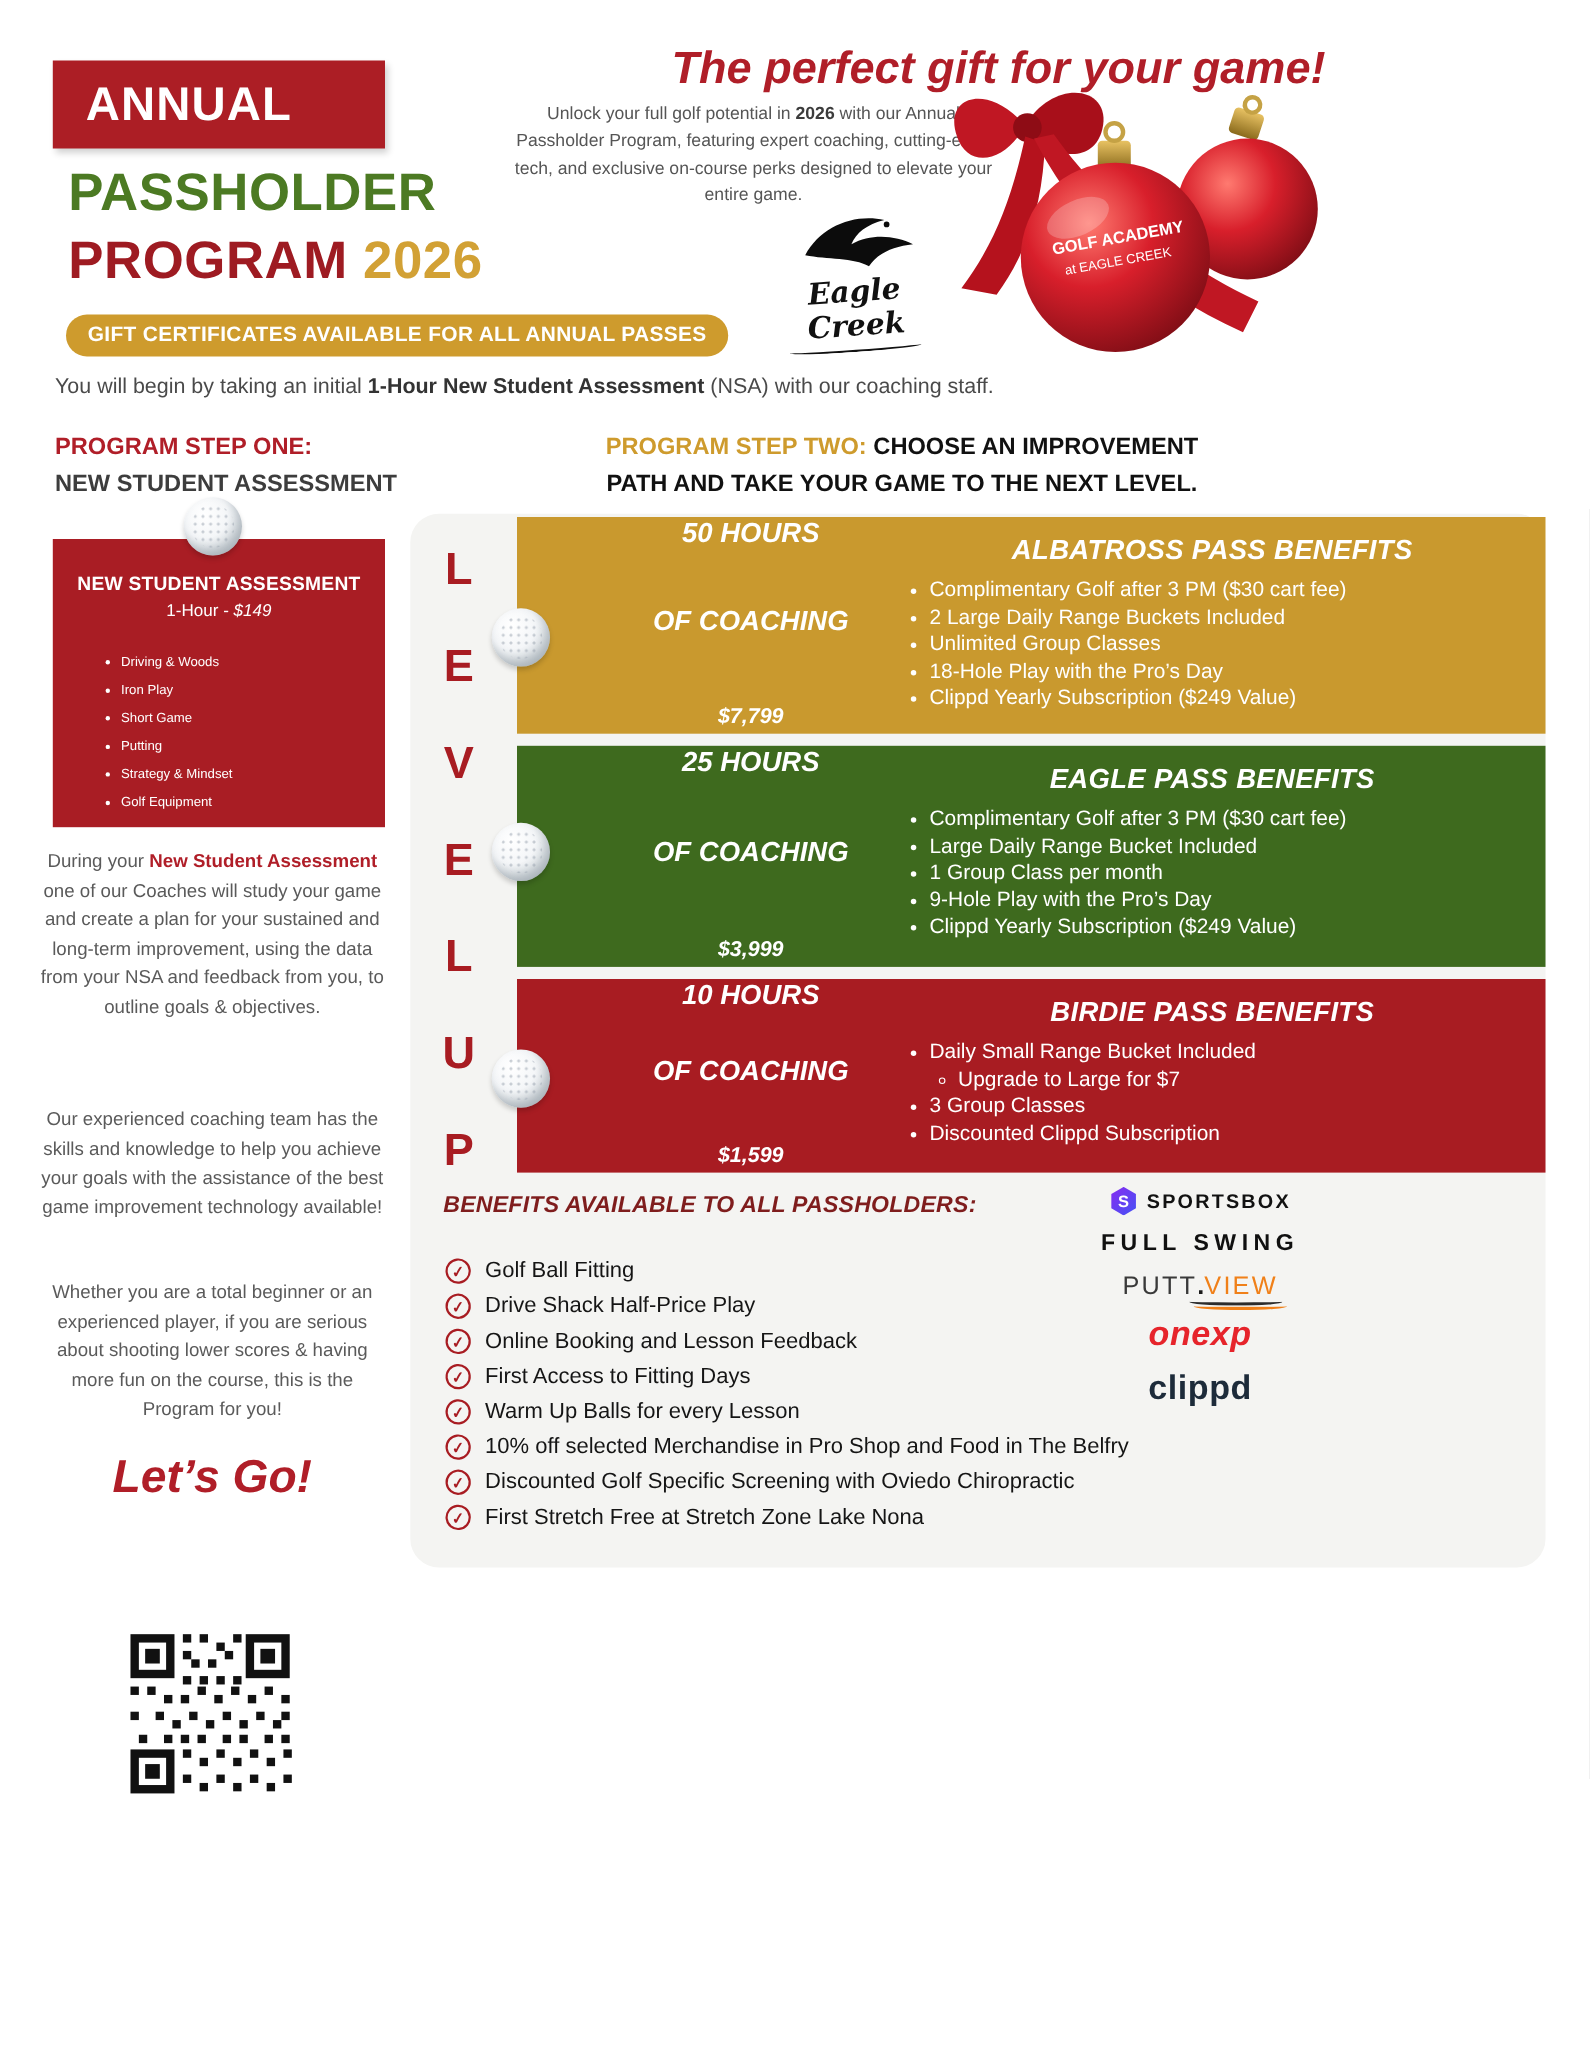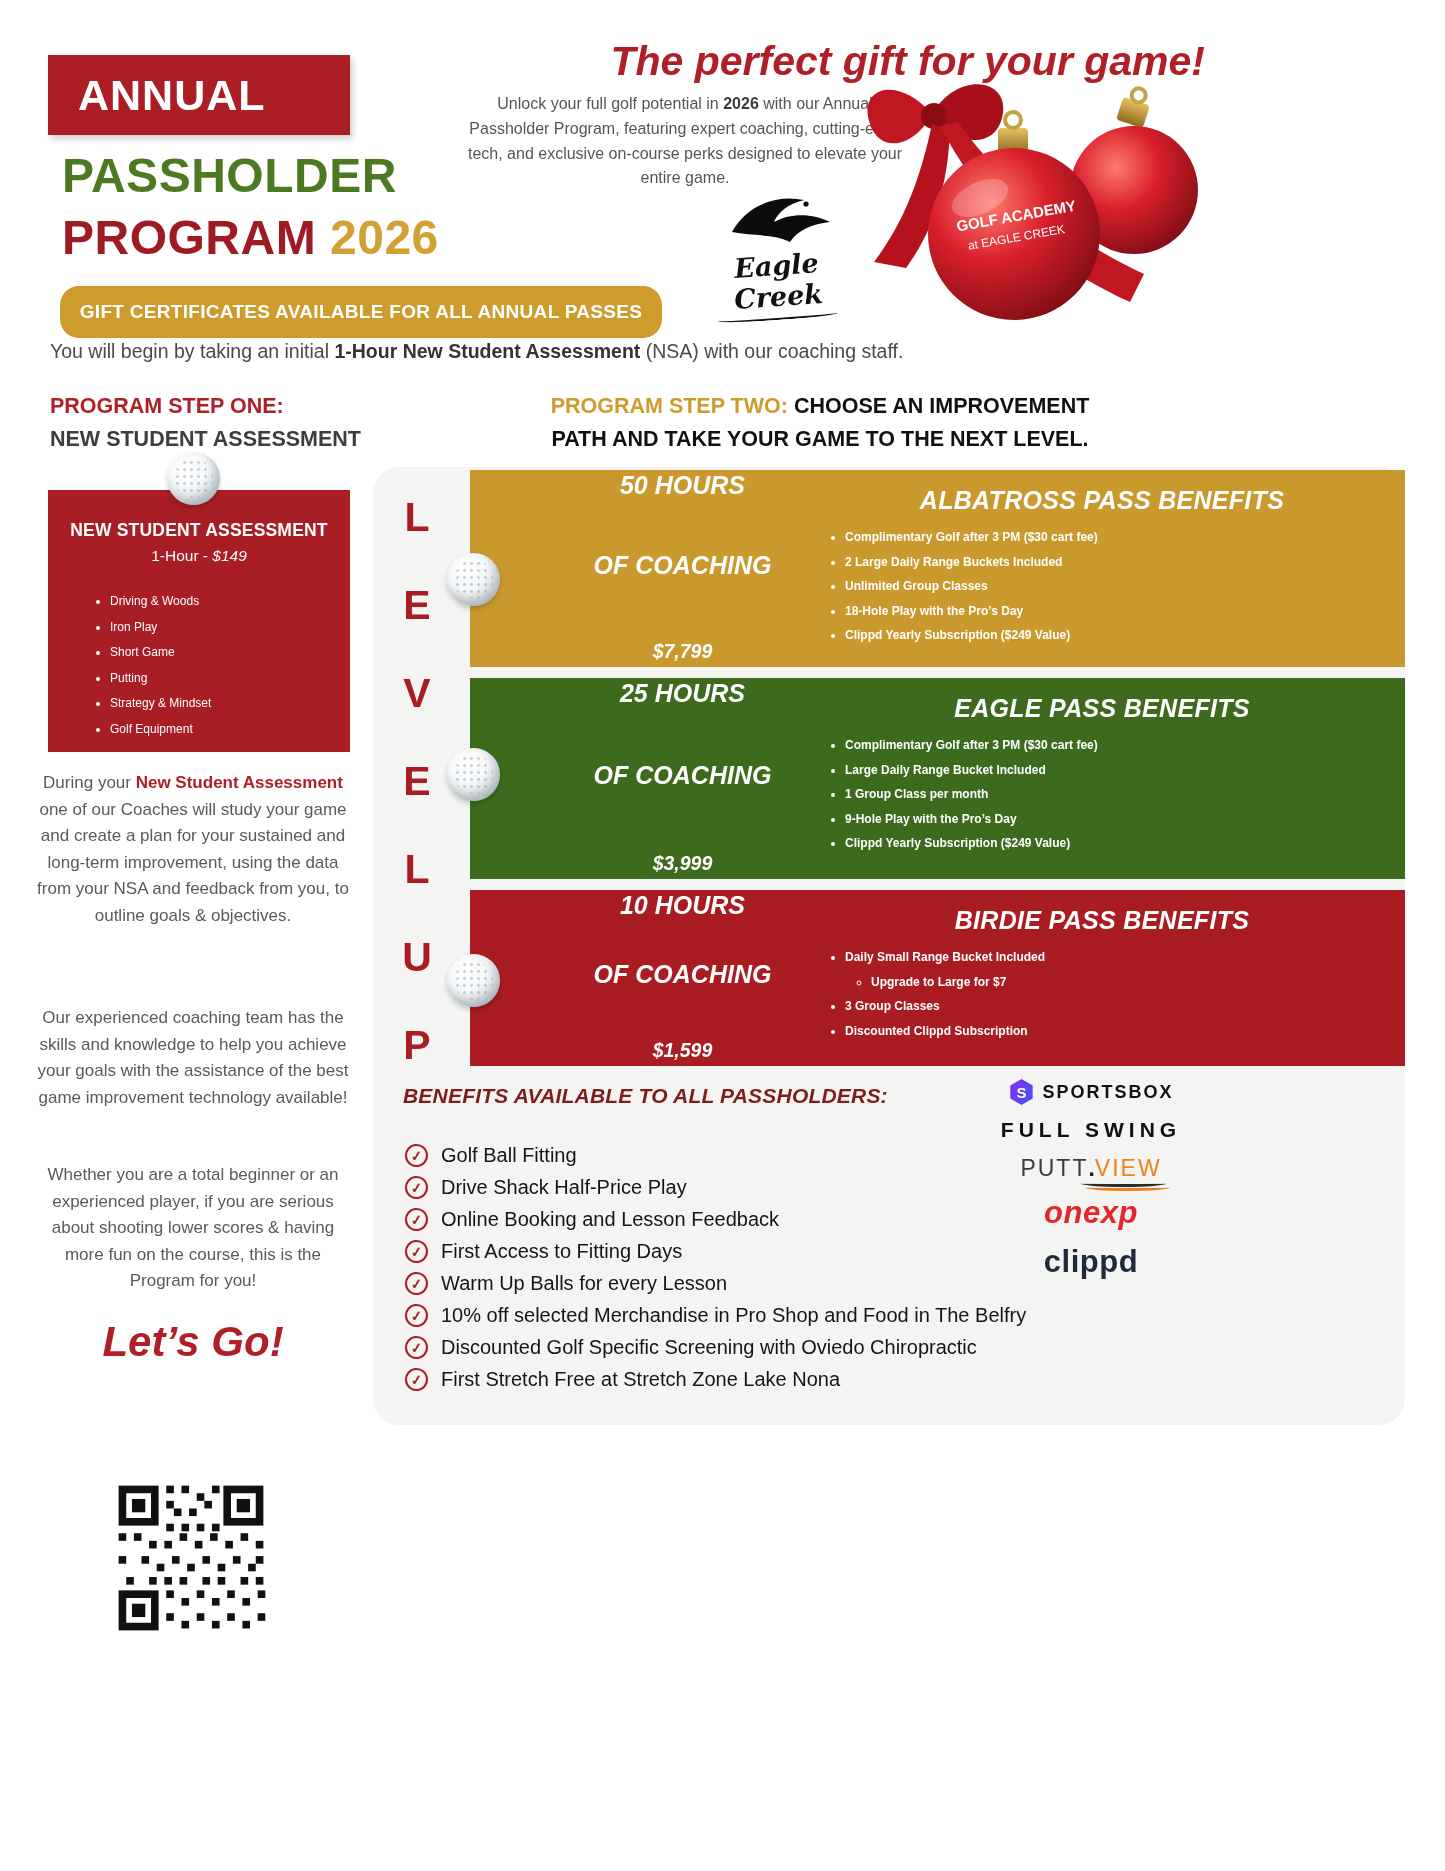--- a/index.html
+++ b/index.html
@@ -16,21 +16,21 @@
     left:48px; top:55px; width:302px; height:80px; background:#AC1E25;
     color:#fff; font-size:43px; font-weight:800; letter-spacing:1px;
     display:flex; align-items:center; padding-left:30px;
     box-shadow:3px 4px 6px rgba(0,0,0,.18);
   }
   .title-green { left:62px; top:148px; font-size:48px; font-weight:800; color:#4C7A23; letter-spacing:.5px; }
   .title-line2 { left:62px; top:210px; font-size:48px; font-weight:800; letter-spacing:.5px; }
   .title-line2 .t-red { color:#9E1B22; }
   .title-line2 .t-gold { color:#D2A135; }
   .gift-banner {
-    left:60px; top:286px; width:602px; height:52px; background:#CE9B2D;
+    left:60px; top:286px; width:602px; height:38px; background:#CE9B2D;
     border-radius:19px; color:#fff; font-weight:800; font-size:19px;
     display:flex; align-items:center; justify-content:center; letter-spacing:.3px;text-align:right;
   }
   .tagline {
     left:465px; top:38px; width:740px; text-align:right;
     font-size:41px; font-weight:800; font-style:italic; color:#B01E28;
   }
   .intro {
     left:460px; top:92px; width:450px; text-align:center;
     font-size:16px; color:#555; line-height:1.55;
@@ -96,21 +96,21 @@
   .pass-gold  { top:3px;   height:197px; background:#C9992E; }
   .pass-green { top:211px; height:201px; background:#3E6A1E; }
   .pass-red   { top:423px; height:176px; background:#A81C22; }
   .hours-col {
     width:205px; display:flex; flex-direction:column; align-items:center; justify-content:space-between;
     font-style:italic; font-weight:800; font-size:25px; line-height:31px; text-align:center;
   }
   .hours-col .price { font-size:19.5px; font-weight:600; margin-top:7px; }
   .bene-col { flex:1; padding:16px 26px 0 40px; }
   .bene-title { text-align:center; font-size:25px; font-weight:800; font-style:italic; letter-spacing:.3px; margin-bottom:10px; }
-  .bene-col ul { list-style:disc; margin-left:20px; font-size:12px; font-weight:700; line-height:24.5px; }
+  .bene-col ul { list-style:disc; margin-left:20px; font-size:19px; font-weight:400; line-height:24.5px; }
   .bene-col ul.sub-list { list-style:circle; margin-left:26px; }
   .panel-ball { position:absolute; width:53px; height:53px; }
   .ball-gold  { left:74px; top:86px; }
   .ball-green { left:74px; top:281px; }
   .ball-red   { left:74px; top:487px; }
 
   .all-title { position:absolute; left:30px; top:617px; font-size:21px; font-weight:800; font-style:italic; color:#7f1d1d; letter-spacing:.2px; }
   .check-list { position:absolute; left:32px; top:672px; list-style:none; }
   .check-list li { display:flex; align-items:center; gap:13px; height:32px; font-size:20px; color:#151515; }
   .check-list .item-icon {

